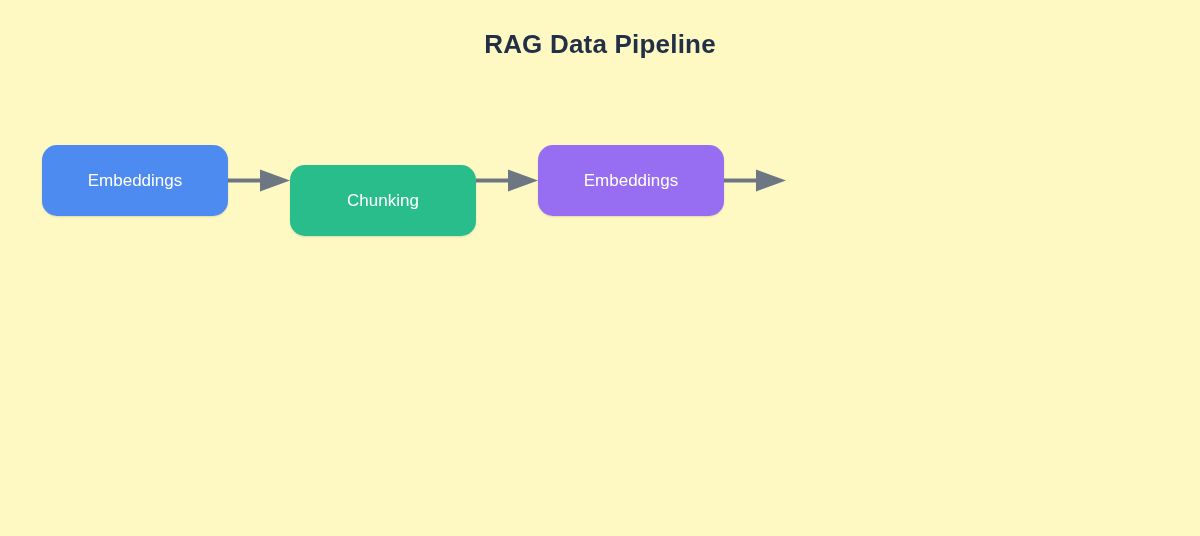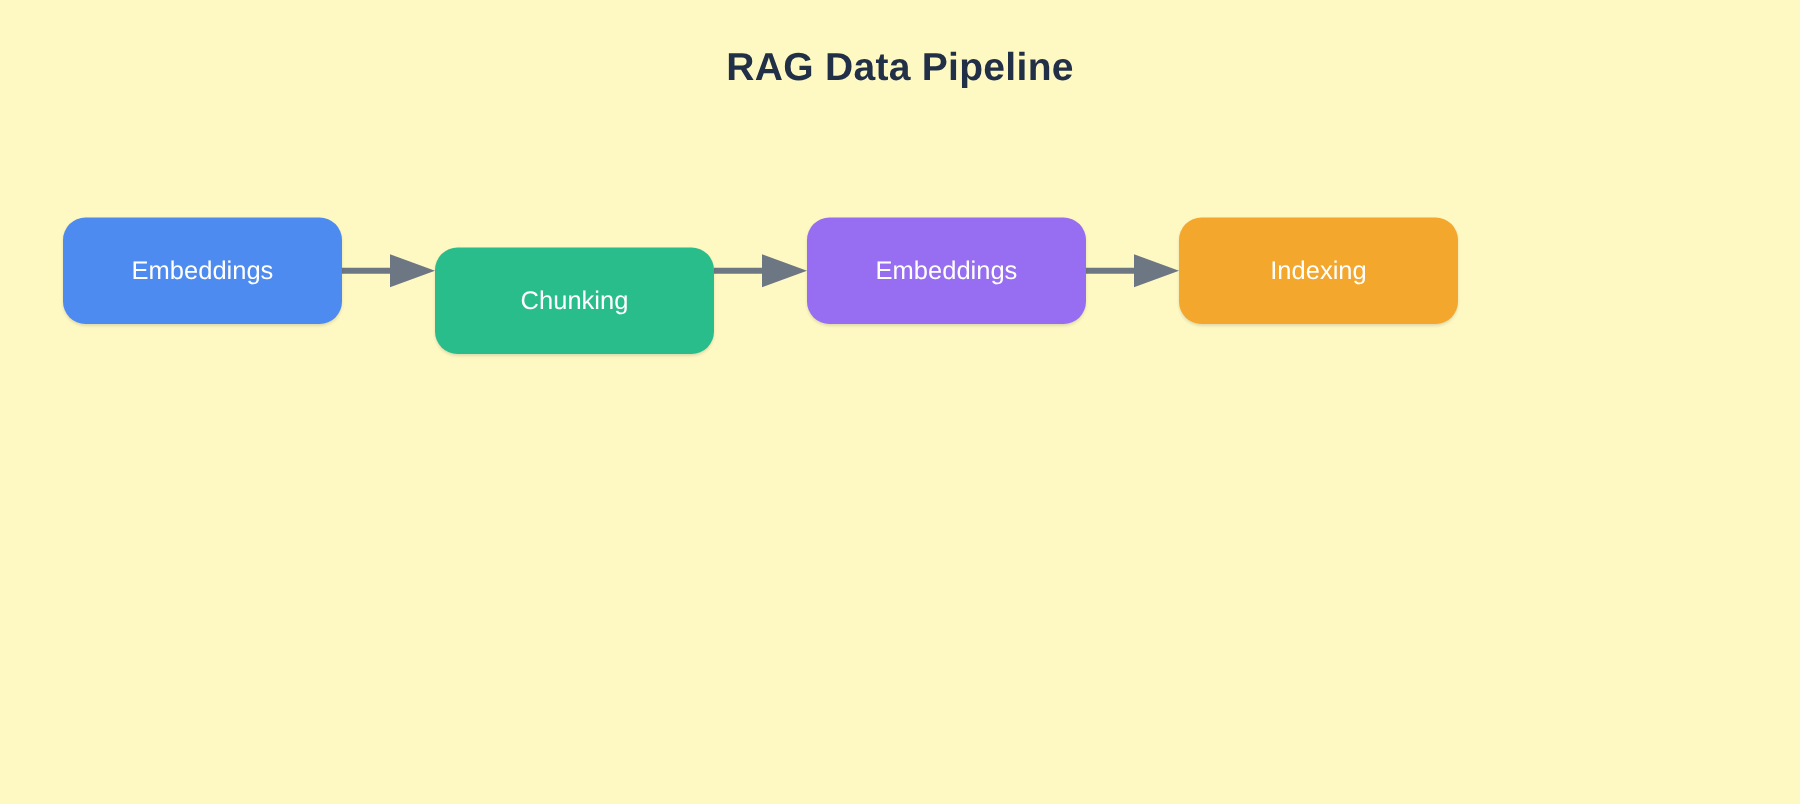--- a/index.html
+++ b/index.html
@@ -78,17 +78,14 @@
   </div>
 
   <div class="flow-node" id="node-chunking" style="background: rgb(42, 189, 140);">
     <span class="node-label" style="color: rgb(255, 255, 255);">Chunking</span>
   </div>
 
   <div class="flow-node" id="node-embeddings" style="background: rgb(151, 110, 242);">
     <span class="node-label" style="color: rgb(255, 255, 255);">Embeddings</span>
   </div>
 
-  <div class="flow-node" id="node-indexing" style="background: rgb(243, 167, 44);">
-    <span class="node-label" style="color: rgb(255, 255, 255);">Indexing</span>
-  </div>
 
 </div>
 
 </body></html>

